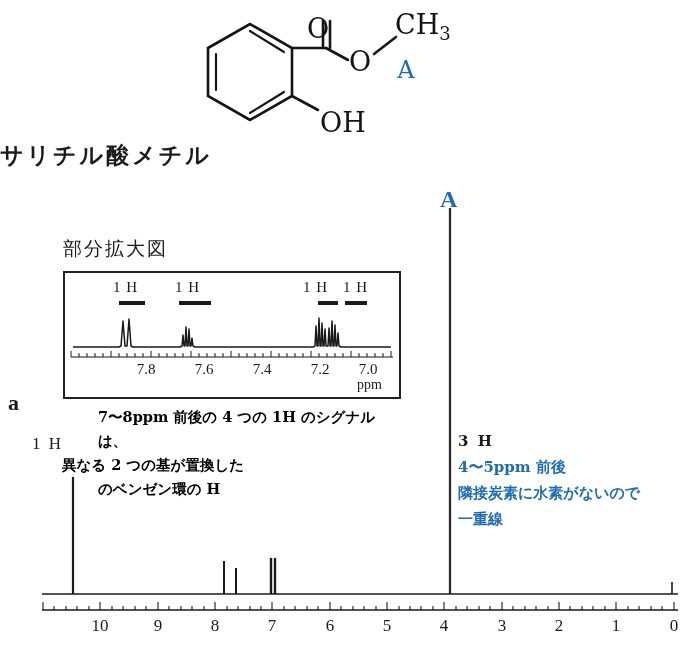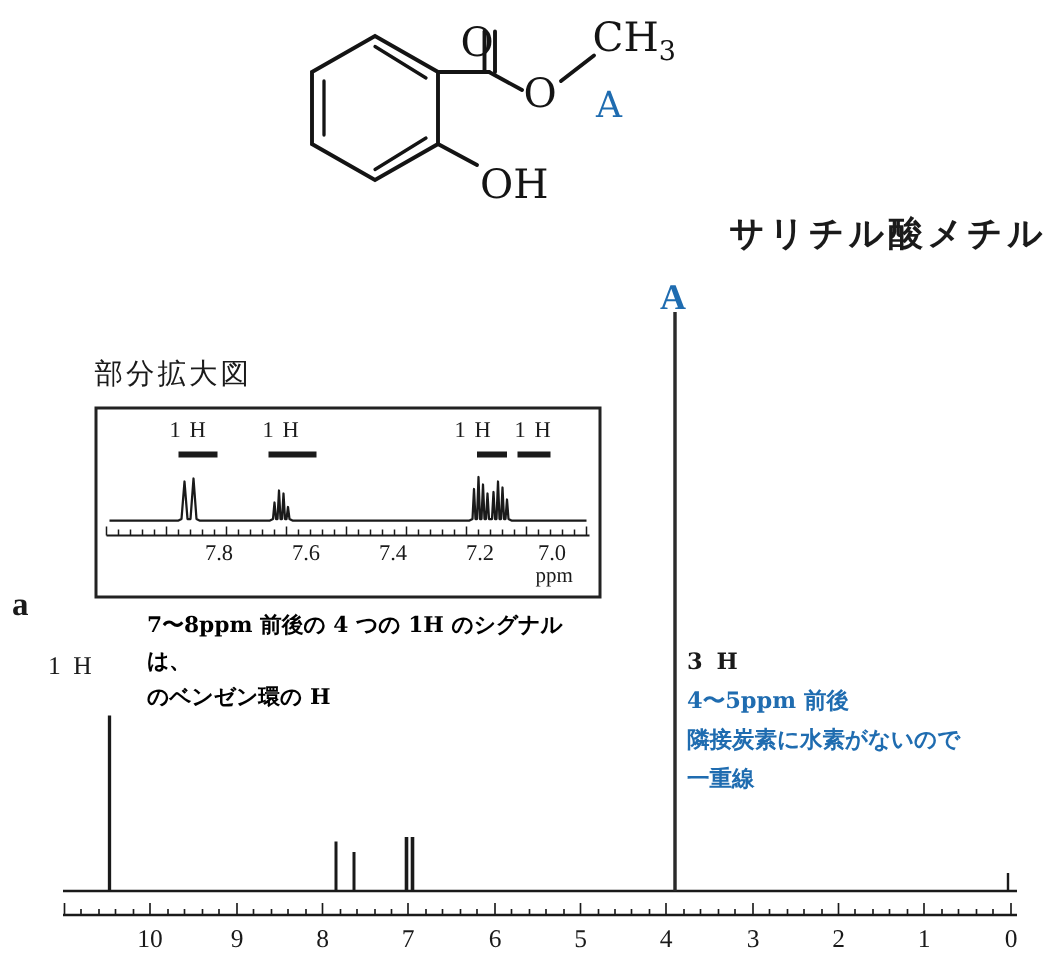--- a/index.html
+++ b/index.html
@@ -9,21 +9,21 @@
     font-family:"Liberation Serif", serif;
     color:#1a1a1a;
     position:relative;
     overflow:hidden;
   }
   .abs{position:absolute;}
 
   
   #structure{left:190px;top:4px;width:270px;height:140px;}
   #compound-name{
-    left:0;top:140px;width:698px;text-align:right;
+    left:0;top:140px;width:698px;text-align:left;
     font-size:23px;letter-spacing:3px;font-weight:600;
     font-family:"DejaVu Serif", serif;
   }
 
   
   #a-marker{left:440px;top:186px;font-size:24px;color:#1f6cb0;font-weight:600;}
 
   
   #inset-title{
     left:63px;top:236px;width:336px;text-align:left;
@@ -205,20 +205,21 @@
   <div class="inset-tick-label" style="left:283px;top:88px;text-align:center;">7.0</div>
 
   <div id="inset-ppm">ppm</div>
 </div>
 
 <div class="abs" id="panel-letter">a</div>
 <div class="abs" id="left-1h">1 H</div>
 
 <div class="abs" id="green-note">
   <div class="l1">7〜8ppm 前後の 4 つの 1H のシグナルは、</div>
+  <div class="l2">異なる 2 つの基が置換した</div>
   <div class="l4">のベンゼン環の H</div>
 </div>
 
 <div class="abs" id="blue-note">
   <div class="black">3 H</div>
   <div>4〜5ppm 前後</div>
   <div>隣接炭素に水素がないので</div>
   <div>一重線</div>
 </div>
 

